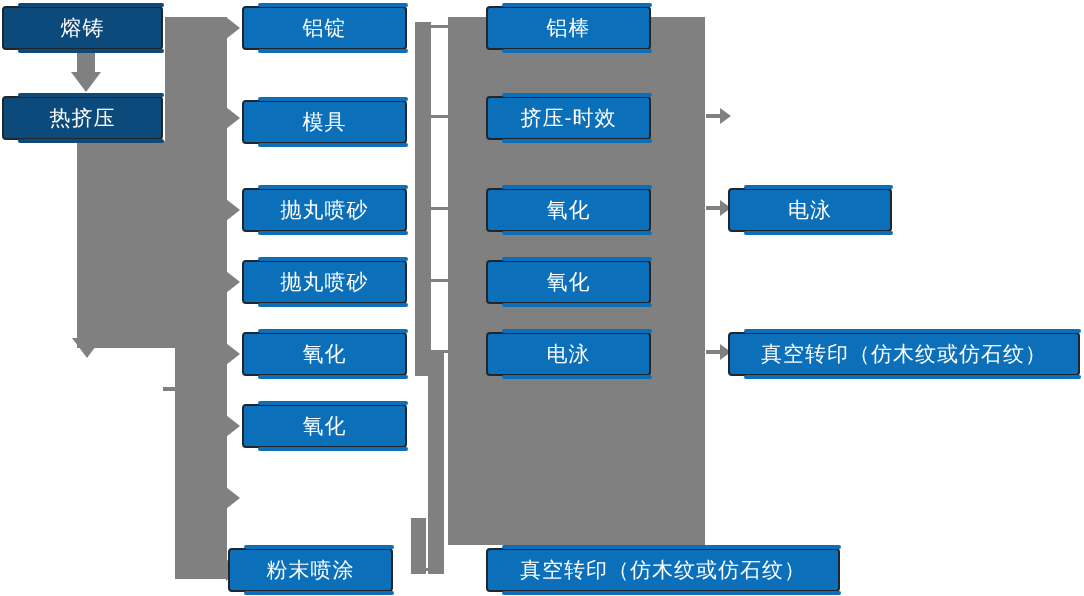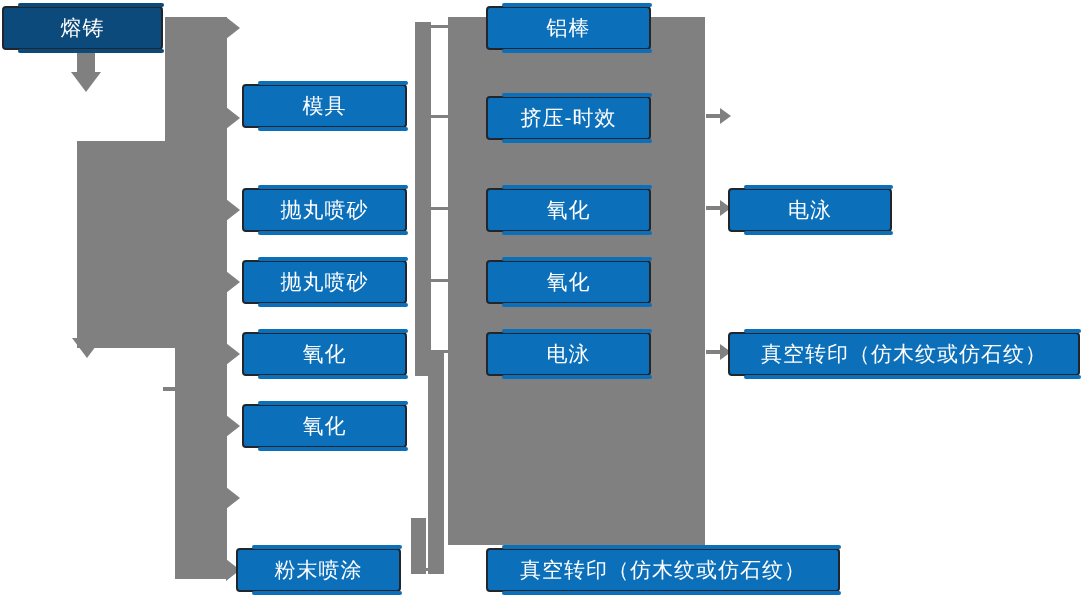--- a/index.html
+++ b/index.html
@@ -80,27 +80,29 @@
   <div class="ar-lg" style="left:226px;top:559px"></div>
 
   <div class="g" style="left:706px;top:114px;width:14px;height:4px"></div>
   <div class="ar-sm" style="left:720px;top:108px"></div>
   <div class="g" style="left:706px;top:206px;width:14px;height:4px"></div>
   <div class="ar-sm" style="left:720px;top:200px"></div>
   <div class="g" style="left:706px;top:350px;width:14px;height:4px"></div>
   <div class="ar-sm" style="left:720px;top:344px"></div>
 
   <div class="node stage" style="left:2px;top:6px;width:161px;height:44px">熔铸</div>
+  <div class="node stage" style="left:2px;top:96px;width:161px;height:44px">热挤压</div>
 
-  <div class="node step" style="left:242px;top:84px;width:165px;height:44px">模具</div>
+  <div class="node step" style="left:242px;top:6px;width:165px;height:44px">铝锭</div>
+  <div class="node step" style="left:242px;top:100px;width:165px;height:44px">模具</div>
   <div class="node step" style="left:242px;top:188px;width:165px;height:44px">抛丸喷砂</div>
   <div class="node step" style="left:242px;top:260px;width:165px;height:44px">抛丸喷砂</div>
   <div class="node step" style="left:242px;top:332px;width:165px;height:44px">氧化</div>
   <div class="node step" style="left:242px;top:404px;width:165px;height:44px">氧化</div>
-  <div class="node step" style="left:236px;top:548px;width:165px;height:44px">粉末喷涂</div>
+  <div class="node step" style="left:228px;top:548px;width:165px;height:44px">粉末喷涂</div>
 
   <div class="node step" style="left:486px;top:96px;width:165px;height:44px">挤压-时效</div>
   <div class="node step" style="left:486px;top:6px;width:165px;height:44px">铝棒</div>
   <div class="node step" style="left:486px;top:188px;width:165px;height:44px">氧化</div>
   <div class="node step" style="left:486px;top:260px;width:165px;height:44px">氧化</div>
   <div class="node step" style="left:486px;top:332px;width:165px;height:44px">电泳</div>
   <div class="node step" style="left:486px;top:548px;width:354px;height:44px">真空转印（仿木纹或仿石纹）</div>
 
   <div class="node step" style="left:728px;top:188px;width:164px;height:44px">电泳</div>
   <div class="node step" style="left:728px;top:332px;width:352px;height:44px">真空转印（仿木纹或仿石纹）</div>

